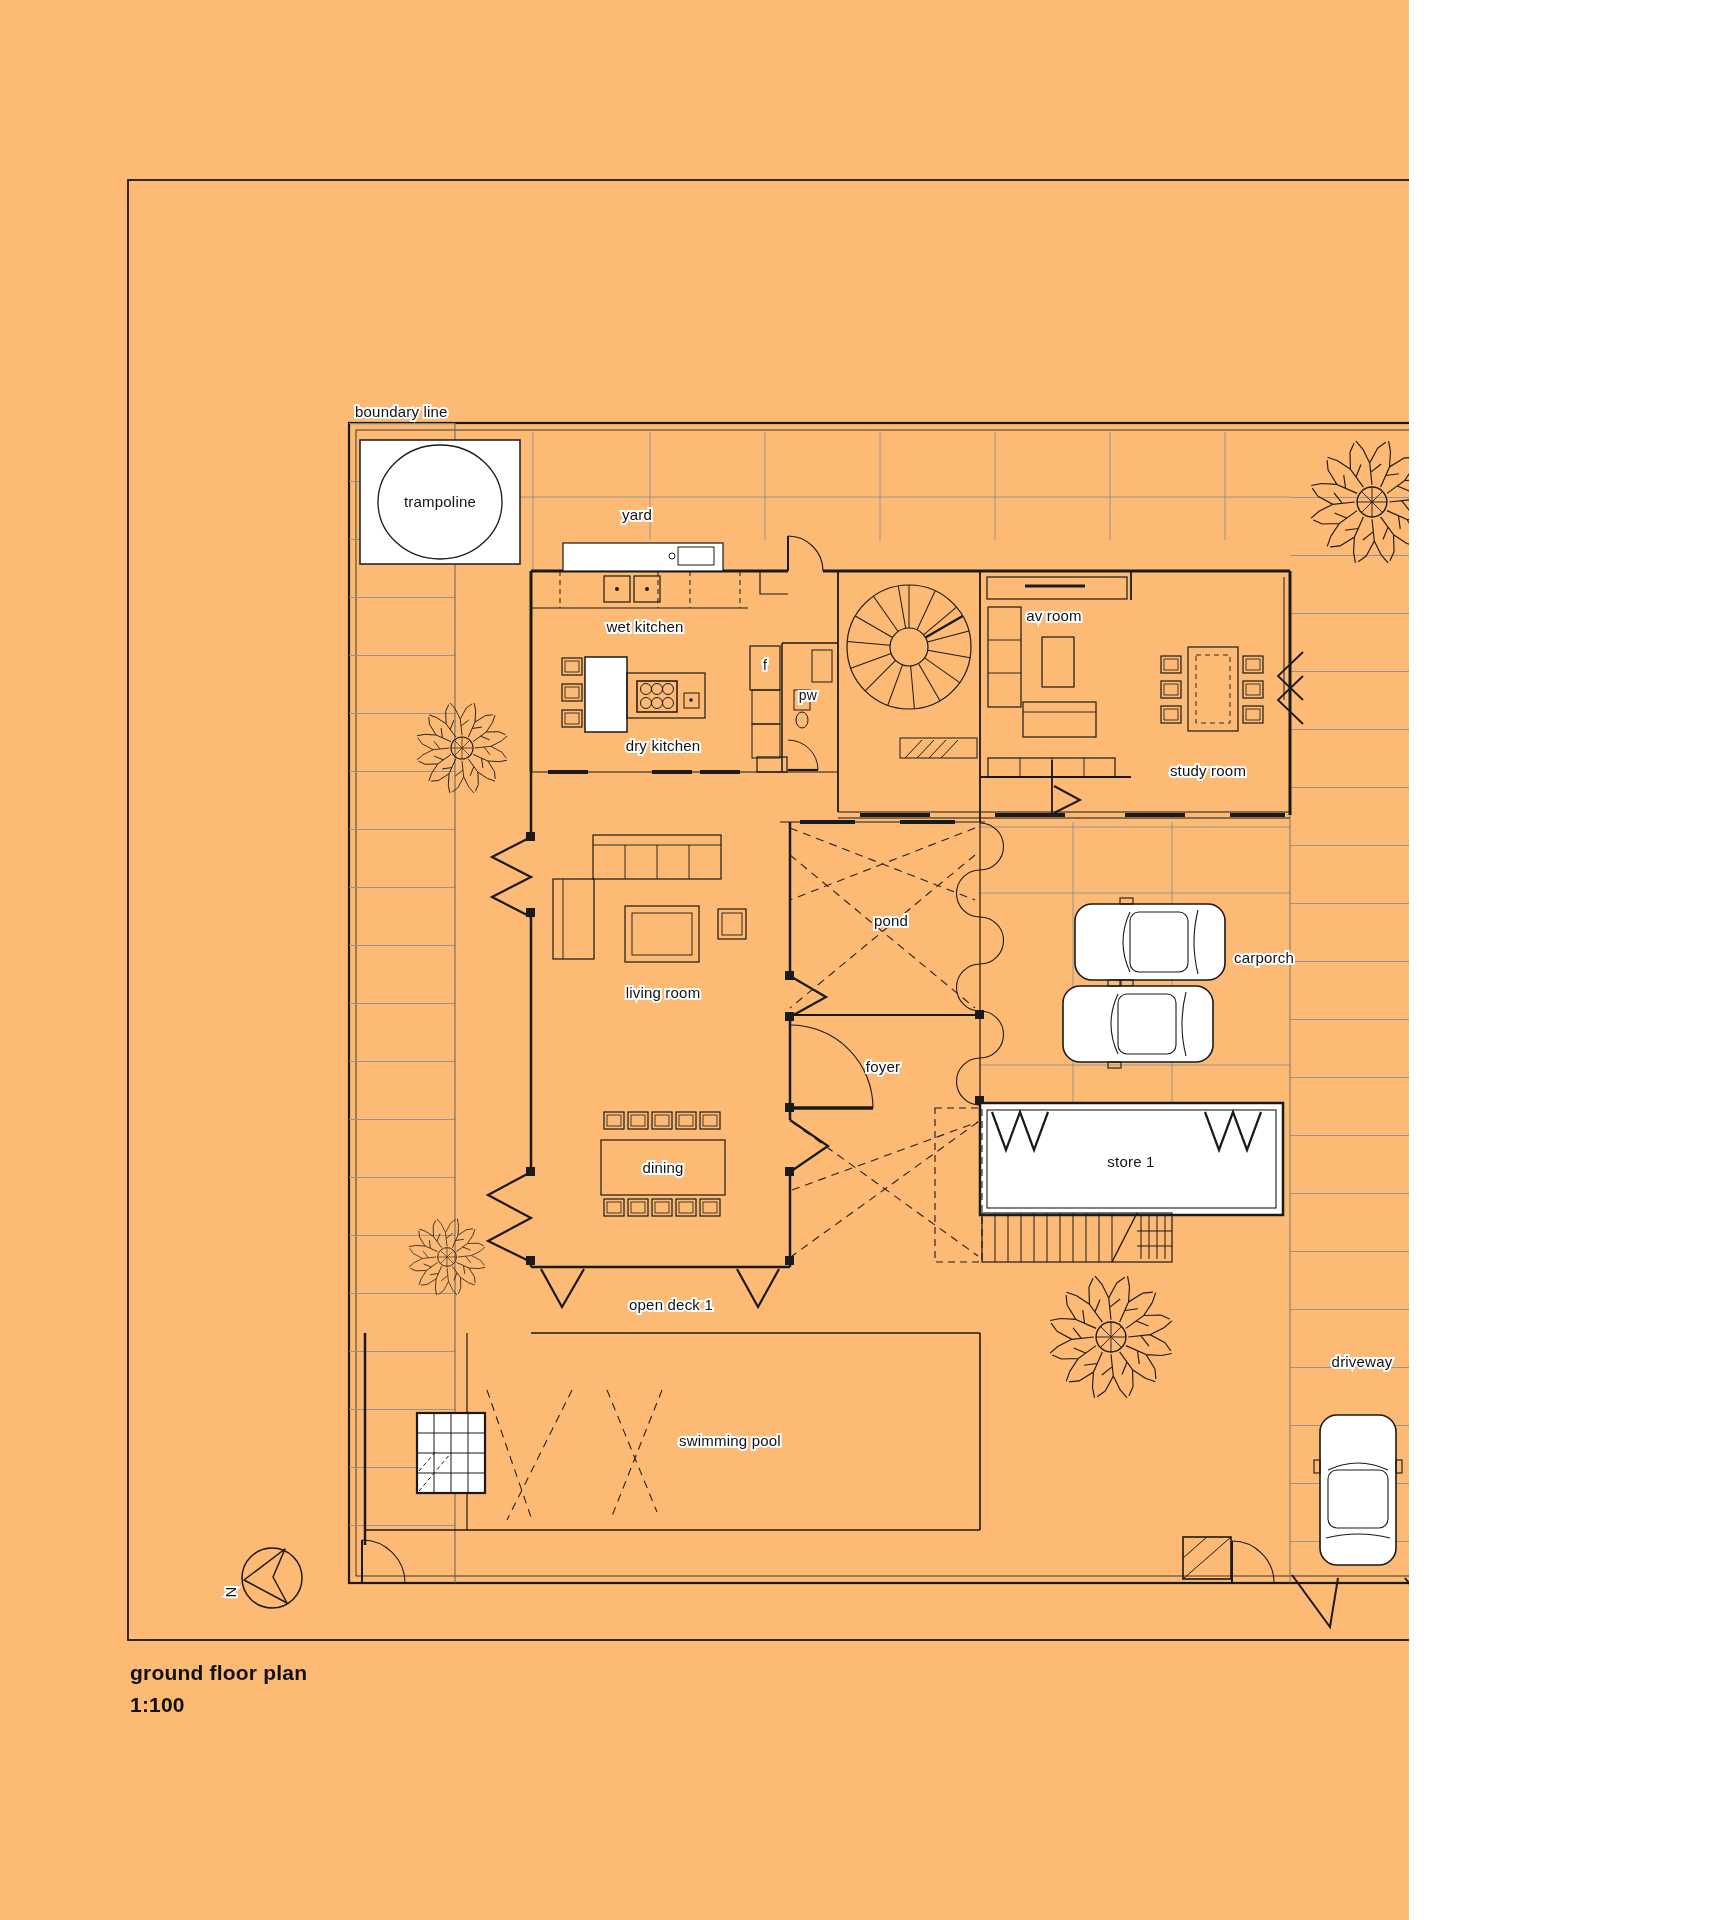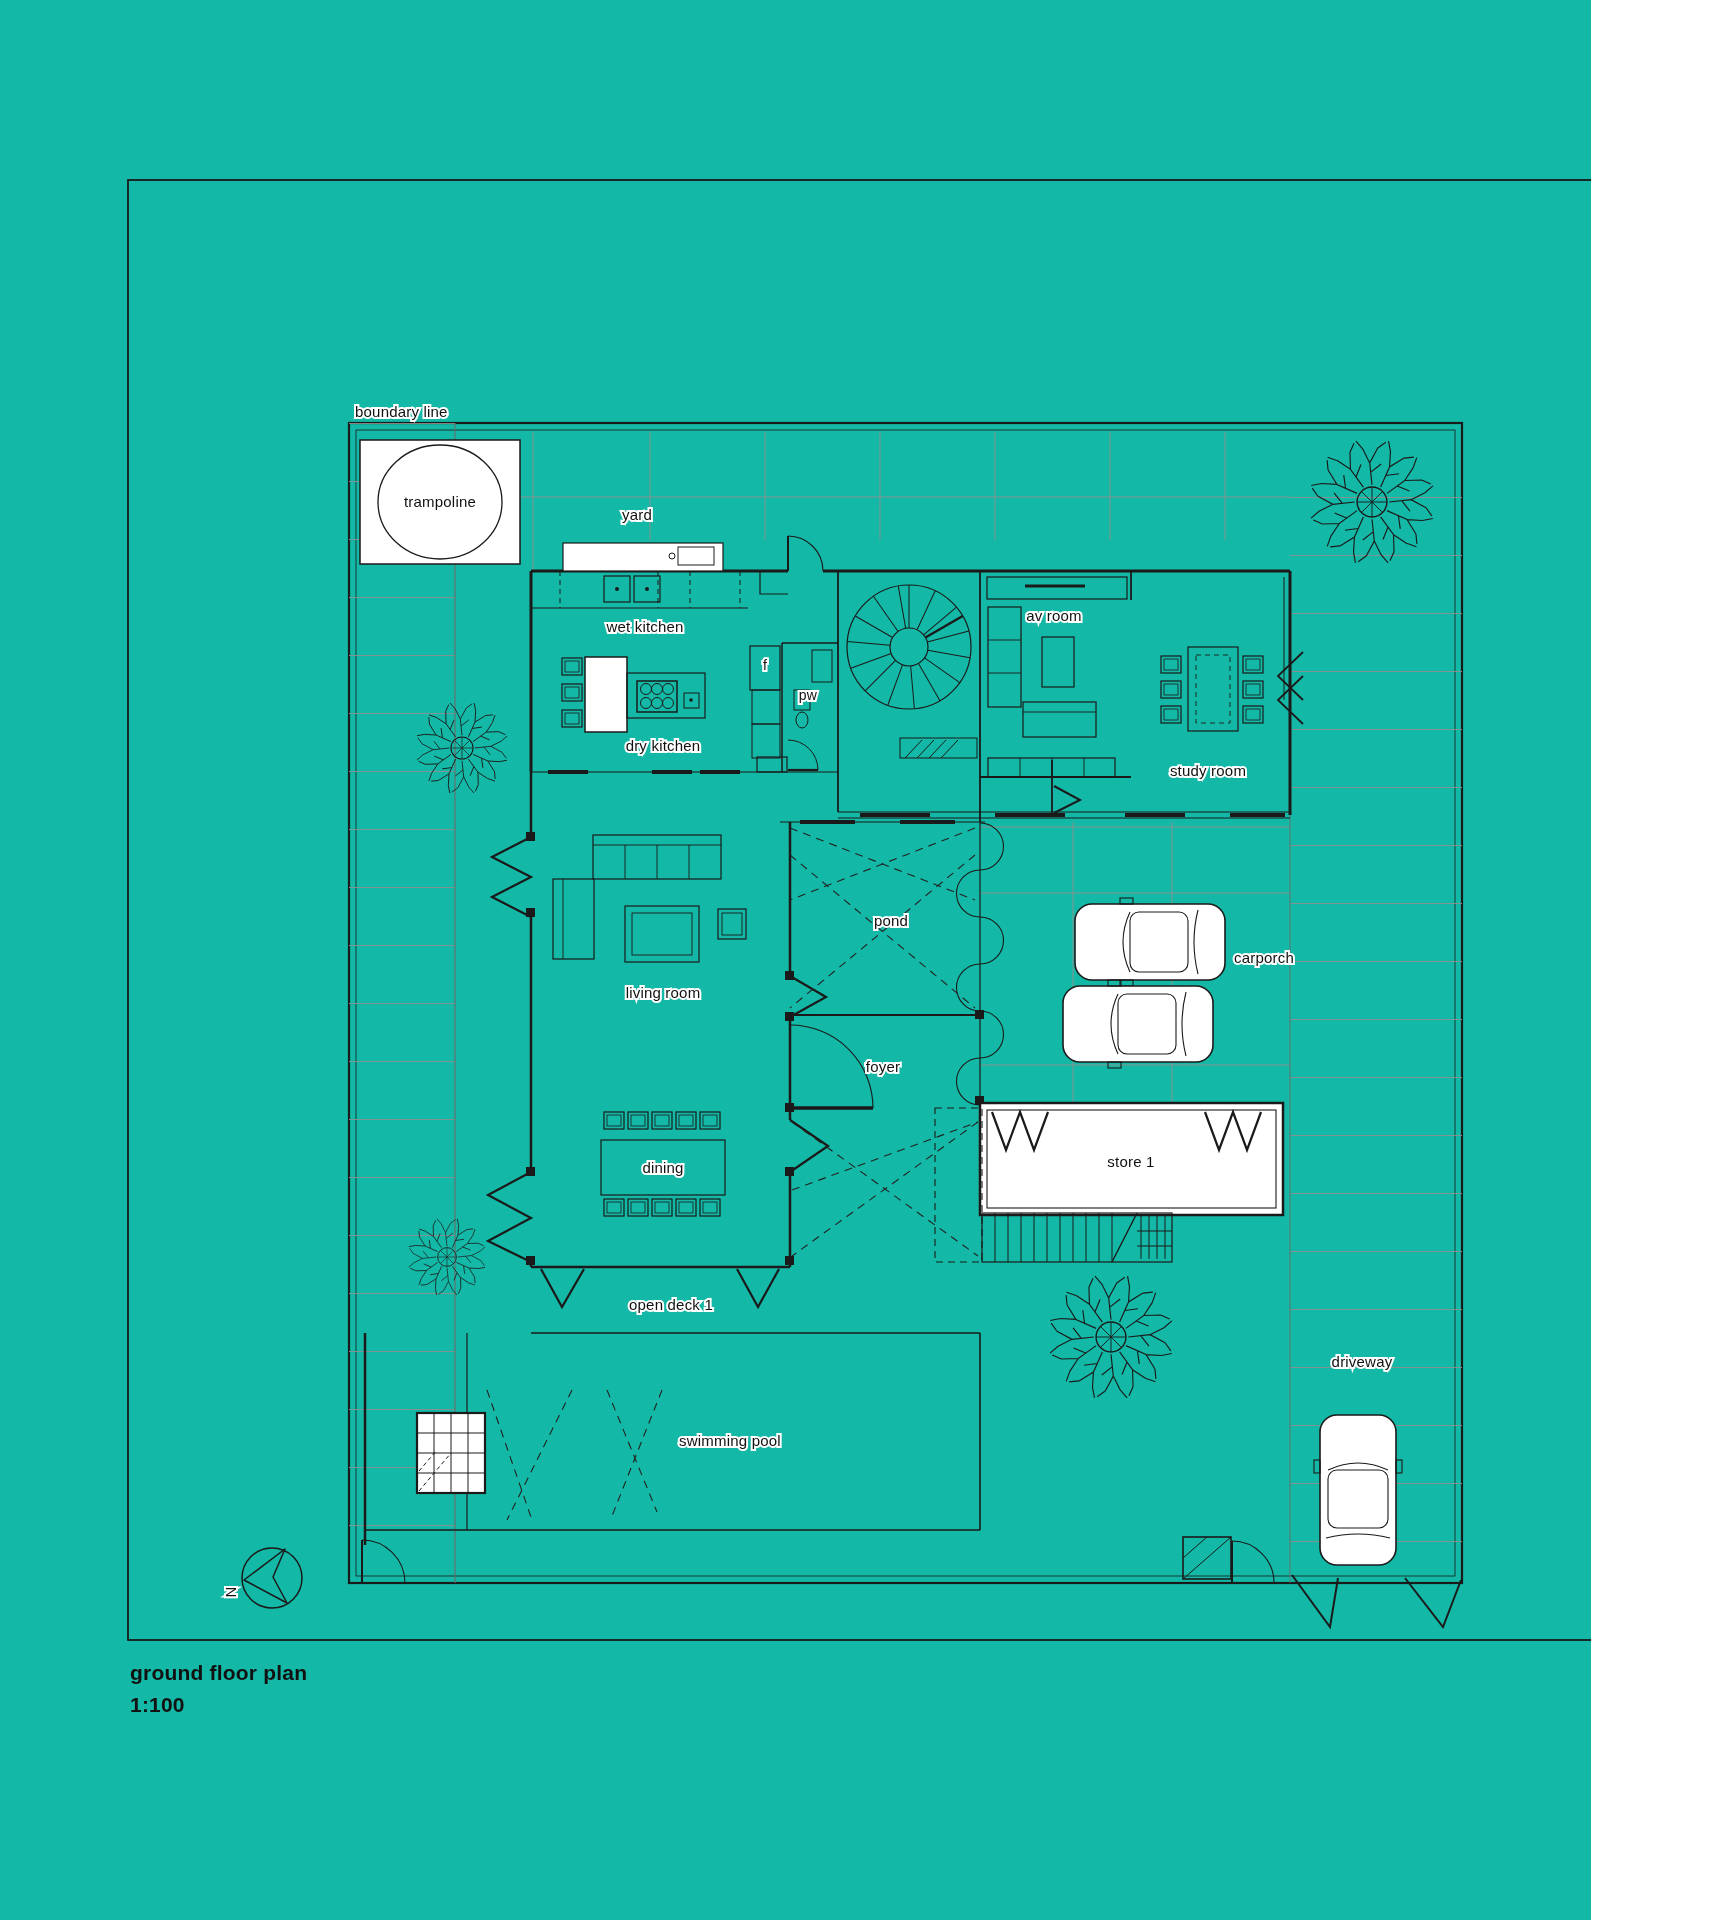--- a/index.html
+++ b/index.html
@@ -1,16 +1,16 @@
 <!DOCTYPE html>
 <html><head>
 <meta charset="utf-8">
 <style>
   html,body{margin:0;padding:0;background:#fff;}
-  .page{position:relative;width:1591px;height:1920px;background:#14b8a6;overflow:hidden;
+  .page{position:relative;width:1409px;height:1920px;background:#fdba74;overflow:hidden;
         font-family:"Liberation Sans",sans-serif;}
   svg{position:absolute;left:0;top:0;}
   svg text{font-family:"Liberation Sans",sans-serif;fill:#111;stroke:#ffffff;stroke-width:4px;
            paint-order:stroke;letter-spacing:0.2px;}
   .t14{font-size:15px;}
   .t13{font-size:14px;}
   .t15{font-size:15px;}
   .title-text{font-size:21px;font-weight:bold;stroke:none;}
   .mid{text-anchor:middle;}
 </style>

